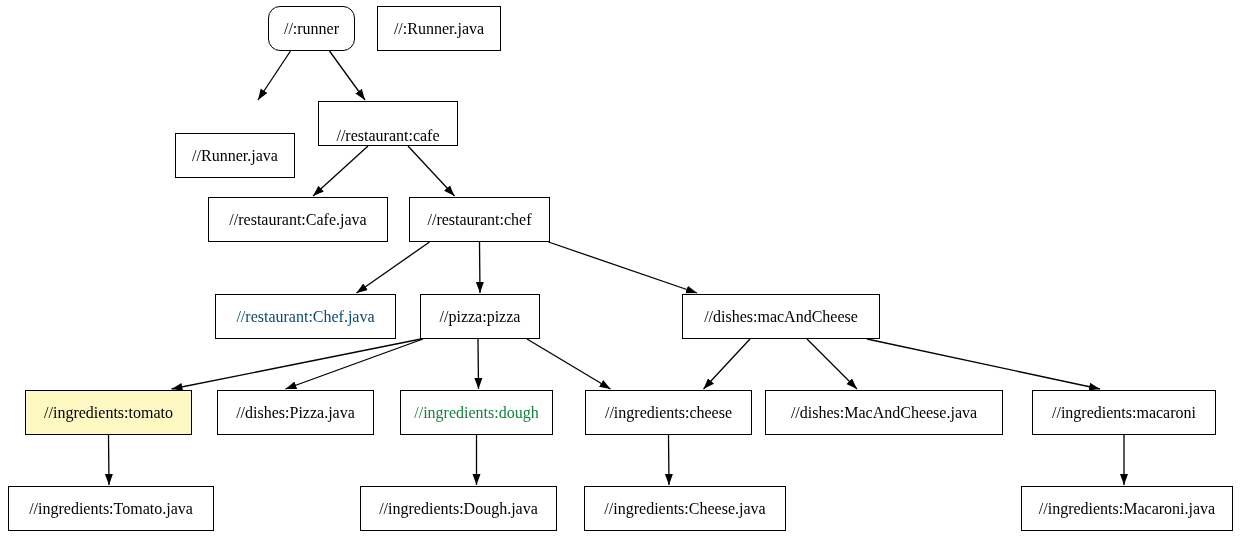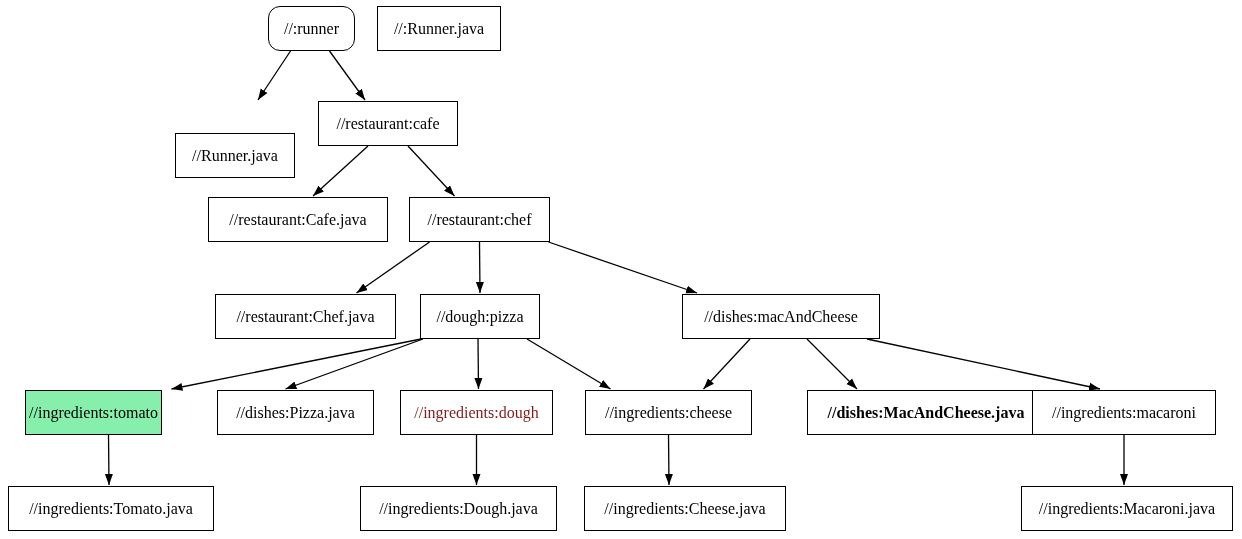--- a/index.html
+++ b/index.html
@@ -68,51 +68,51 @@
   <div id="node-layer">
       <div class="node" style="left: 268px; top: 6px; width: 87px; height: 45px; background: rgb(255, 255, 255); border-color: rgb(0, 0, 0); color: rgb(0, 0, 0); border-radius: 12px;">
         <span>//:runner</span>
       </div>
       <div class="node" style="left: 377px; top: 6px; width: 124px; height: 45px; background: rgb(255, 255, 255); border-color: rgb(0, 0, 0); color: rgb(0, 0, 0);">
         <span>//:Runner.java</span>
       </div>
       <div class="node" style="left: 175px; top: 101px; width: 120px; height: 45px; background: rgb(255, 255, 255); border-color: rgb(0, 0, 0); color: rgb(0, 0, 0); margin-top: 32px;">
         <span>//Runner.java</span>
       </div>
-      <div class="node" style="left: 318px; top: 101px; width: 140px; height: 45px; background: rgb(255, 255, 255); border-color: rgb(0, 0, 0); color: rgb(0, 0, 0);">
+      <div class="node" style="left: 318px; top: 101px; width: 140px; height: 45px; background: rgb(255, 255, 255); border-color: rgb(0, 0, 0); color: rgb(0, 0, 0); align-items: flex-end;">
         <span>//restaurant:cafe</span>
       </div>
       <div class="node" style="left: 208px; top: 197px; width: 180px; height: 45px; background: rgb(255, 255, 255); border-color: rgb(0, 0, 0); color: rgb(0, 0, 0);">
         <span>//restaurant:Cafe.java</span>
       </div>
       <div class="node" style="left: 409px; top: 197px; width: 141px; height: 45px; background: rgb(255, 255, 255); border-color: rgb(0, 0, 0); color: rgb(0, 0, 0);">
         <span>//restaurant:chef</span>
       </div>
-      <div class="node" style="left: 215px; top: 294px; width: 181px; height: 45px; background: rgb(255, 255, 255); border-color: rgb(0, 0, 0); color: #000000;">
+      <div class="node" style="left: 215px; top: 294px; width: 181px; height: 45px; background: rgb(255, 255, 255); border-color: rgb(0, 0, 0); color: #0c4a6e;">
         <span>//restaurant:Chef.java</span>
       </div>
       <div class="node" style="left: 420px; top: 294px; width: 120px; height: 45px; background: rgb(255, 255, 255); border-color: rgb(0, 0, 0); color: rgb(0, 0, 0);">
-        <span>//dough:pizza</span>
+        <span>//pizza:pizza</span>
       </div>
       <div class="node" style="left: 682px; top: 294px; width: 198px; height: 45px; background: rgb(255, 255, 255); border-color: rgb(0, 0, 0); color: rgb(0, 0, 0);">
         <span>//dishes:macAndCheese</span>
       </div>
-      <div class="node" style="left: 25px; top: 390px; width: 137px; height: 45px; background: #86efac; border-color: rgb(0, 0, 0); color: rgb(0, 0, 0);">
+      <div class="node" style="left: 25px; top: 390px; width: 167px; height: 45px; background: #fef9c3; border-color: rgb(0, 0, 0); color: rgb(0, 0, 0);">
         <span>//ingredients:tomato</span>
       </div>
       <div class="node" style="left: 217px; top: 390px; width: 157px; height: 45px; background: rgb(255, 255, 255); border-color: rgb(0, 0, 0); color: rgb(0, 0, 0);">
         <span>//dishes:Pizza.java</span>
       </div>
-      <div class="node" style="left: 400px; top: 390px; width: 153px; height: 45px; background: rgb(255, 255, 255); border-color: rgb(0, 0, 0); color: #7f1d1d;">
+      <div class="node" style="left: 400px; top: 390px; width: 153px; height: 45px; background: rgb(255, 255, 255); border-color: rgb(0, 0, 0); color: #15803d;">
         <span>//ingredients:dough</span>
       </div>
       <div class="node" style="left: 585px; top: 390px; width: 167px; height: 45px; background: rgb(255, 255, 255); border-color: rgb(0, 0, 0); color: rgb(0, 0, 0);">
         <span>//ingredients:cheese</span>
       </div>
-      <div class="node" style="left: 807px; top: 390px; width: 238px; height: 45px; background: rgb(255, 255, 255); border-color: rgb(0, 0, 0); color: rgb(0, 0, 0); font-weight: bold;">
+      <div class="node" style="left: 765px; top: 390px; width: 238px; height: 45px; background: rgb(255, 255, 255); border-color: rgb(0, 0, 0); color: rgb(0, 0, 0);">
         <span>//dishes:MacAndCheese.java</span>
       </div>
       <div class="node" style="left: 1032px; top: 390px; width: 184px; height: 45px; background: rgb(255, 255, 255); border-color: rgb(0, 0, 0); color: rgb(0, 0, 0);">
         <span>//ingredients:macaroni</span>
       </div>
       <div class="node" style="left: 8px; top: 486px; width: 206px; height: 45px; background: rgb(255, 255, 255); border-color: rgb(0, 0, 0); color: rgb(0, 0, 0);">
         <span>//ingredients:Tomato.java</span>
       </div>
       <div class="node" style="left: 360px; top: 486px; width: 197px; height: 45px; background: rgb(255, 255, 255); border-color: rgb(0, 0, 0); color: rgb(0, 0, 0);">
         <span>//ingredients:Dough.java</span>

